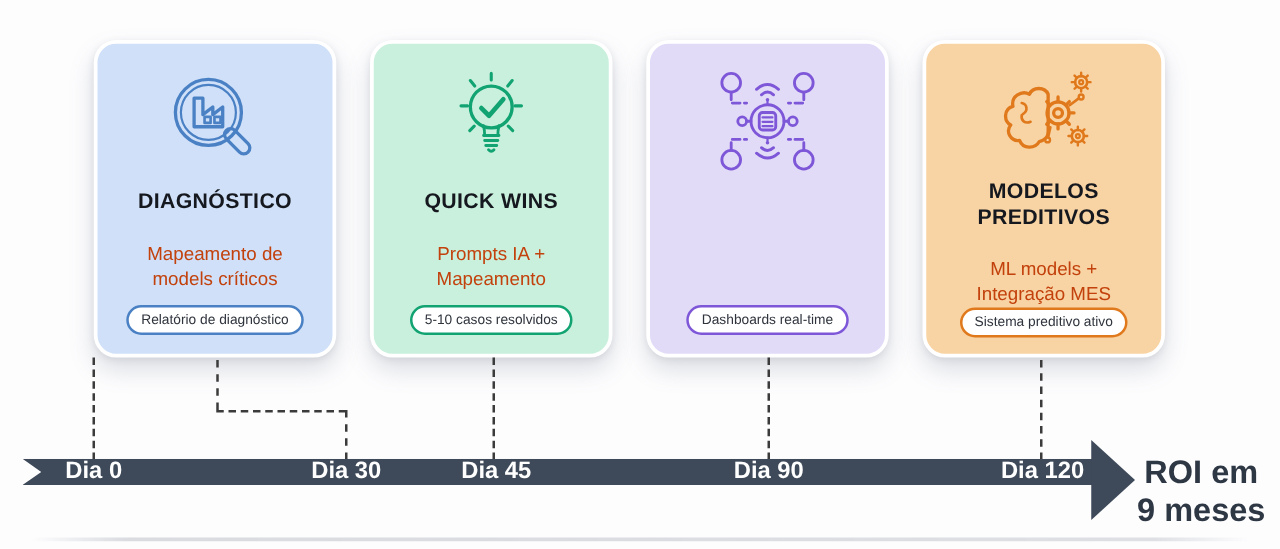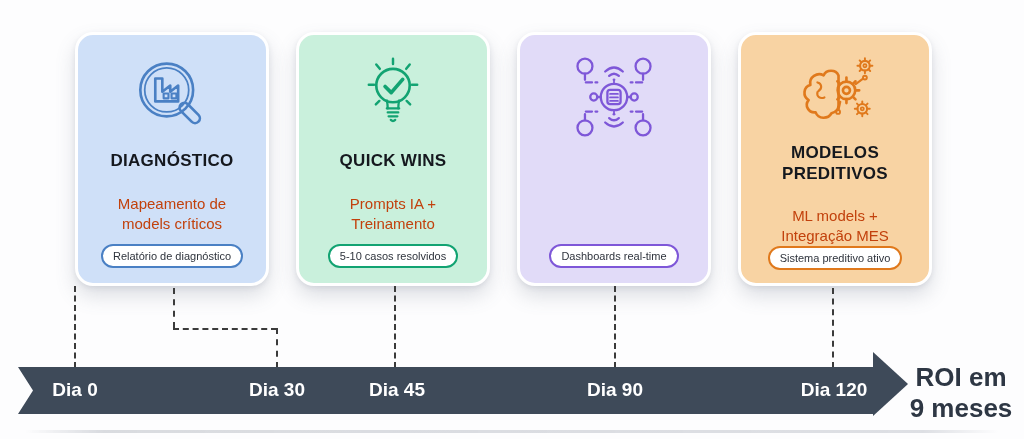--- a/index.html
+++ b/index.html
@@ -32,21 +32,21 @@
   .dash-h{position:absolute;height:0;border-top:2px dashed #3b3b3b;}
   #conn-dia0  {left:74px;top:286px;height:82px;}
   #conn-elbow-v1{left:173px;top:288px;height:40px;}
   #conn-elbow-h {left:173px;top:328px;width:104px;}
   #conn-dia30 {left:276px;top:328px;height:40px;}
   #conn-dia45 {left:394px;top:286px;height:82px;}
   #conn-dia90 {left:614px;top:286px;height:82px;}
   #conn-dia120{left:832px;top:288px;height:80px;}
   
   .tl-bar{
-    position:absolute;left:18px;top:367px;width:856px;height:47px;
+    position:absolute;left:18px;top:367px;width:856px;height:21px;
     background:var(--bar-color,#3e4a59);
     clip-path:polygon(0 0,100% 0,100% 100%,0 100%,15px 50%);
   }
   .tl-label{
     position:absolute;top:50%;transform:translate(-50%,-54%);
     color:#fff;font-weight:bold;font-size:19px;white-space:nowrap;
   }
   .tl-head{
     position:absolute;left:873px;top:352px;width:0;height:0;
     border-top:32px solid transparent;border-bottom:32px solid transparent;
@@ -97,21 +97,21 @@
           <path d="M43,54 q1,4 1,9 M57,54 q-1,4 -1,9" stroke-width="2.6"></path>
           <path d="M43,63 h14 M44,67.5 h12 M45,72 h10" stroke-width="2.6"></path>
           <path d="M47.5,76 q2.5,2.6 5,0" stroke-width="2.6"></path>
           <path d="M41,38 l7,7 13,-15" stroke-width="4.2"></path>
           <path d="M50,6.5 v6 M31,13 l4,5 M69,13 l-4,5 M22.5,36 h6 M71.5,36 h6 M30.5,58.5 l4,-4 M69.5,58.5 l-4,-4" stroke-width="2.8"></path>
         </svg>
       </div>
       <div class="card-title">QUICK WINS</div>
       <div class="card-desc">
         <span>Prompts IA +</span>
-        <span>Treinamento</span>
+        <span>Mapeamento</span>
       </div>
       <div class="badge">5-10 casos resolvidos</div>
     </div>
 
     <div class="card" style="--bg: #e1dbf8; --accent: #7e57d8;">
       <div class="icon-wrap">
         <svg viewBox="0 0 100 100" stroke-width="2.6">
           <circle cx="50" cy="50" r="15"></circle>
           <rect x="42.5" y="42" width="15" height="16" rx="3"></rect>
           <path d="M45.5,46.5 h9 M45.5,50.5 h9 M45.5,54.5 h9" stroke-width="2"></path>

